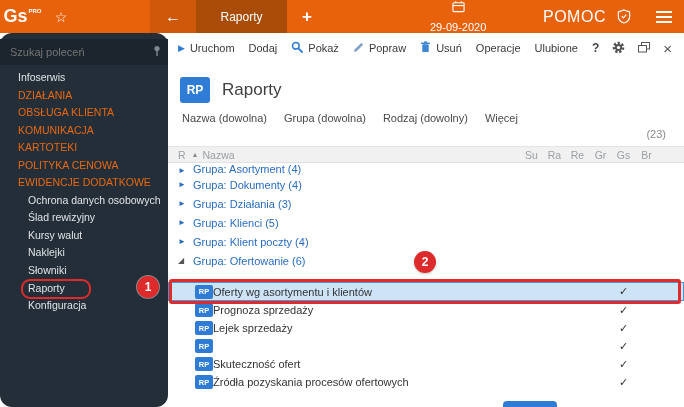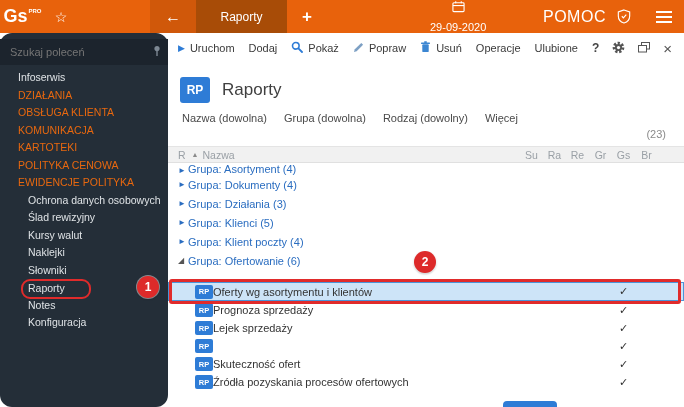--- a/index.html
+++ b/index.html
@@ -56,21 +56,21 @@
   .grid-header { margin-top:18px; height:17px; background:#f1f1f1; border-top:1px solid #e4e4e4; border-bottom:1px solid #e0e0e0; display:flex; align-items:center; padding-left:10px; font-size:10.5px; color:#9aa0a6; }
   .hdr-sort { font-size:7px; color:#8a8a8a; margin:0 4px 0 6px; }
   .flags { margin-left:auto; display:flex; margin-right:26px; }
   .flag { width:23px; text-align:center; font-size:10.5px; }
 
   .grid-row { display:flex; align-items:center; height:19px; padding-left:10px; font-size:11px; color:#333; cursor:pointer; }
   .grid-row .flag { font-size:11px; color:#2f2f2f; }
   .group { color:#2a6dc0; }
   .tri { font-size:8px; color:#2a6dc0; width:10px; }
   .tri.exp { color:#555; }
-  .group-label { }
+  .group-label { margin-left:5px; }
   .cut { height:12px; overflow:hidden; align-items:flex-end; padding-bottom:0; }
   .row-gap { height:12px; }
   .rp-badge { margin-left:17px; width:18px; height:14px; background:#2e7cd6; border-radius:2px; color:#fff; font-size:7.5px; font-weight:bold; display:flex; align-items:center; justify-content:center; flex:none; }
   .report-name { white-space:nowrap; }
   .report-row { height:18px; }
   .selected { background:#cde4f8; box-shadow:inset 0 0 0 1px #4b94d8; height:19px; }
 
   .scroll-thumb { position:absolute; left:335px; top:368px; width:54px; height:10px; background:#2e7cd6; border-radius:4px; cursor:pointer; }
 
   
@@ -129,28 +129,27 @@
             </svg>
         </span>
       </div>
       <nav class="side-list">
         <div class="side-item item"><span>Infoserwis</span></div>
         <div class="side-item section"><span>DZIAŁANIA</span></div>
         <div class="side-item section"><span>OBSŁUGA KLIENTA</span></div>
         <div class="side-item section"><span>KOMUNIKACJA</span></div>
         <div class="side-item section"><span>KARTOTEKI</span></div>
         <div class="side-item section"><span>POLITYKA CENOWA</span></div>
-        <div class="side-item section"><span>EWIDENCJE POLITYKA</span></div>
+        <div class="side-item section"><span>EWIDENCJE DODATKOWE</span></div>
         <div class="side-item sub"><span>Ochrona danych osobowych</span></div>
         <div class="side-item sub"><span>Ślad rewizyjny</span></div>
         <div class="side-item sub"><span>Kursy walut</span></div>
         <div class="side-item sub"><span>Naklejki</span></div>
         <div class="side-item sub"><span>Słowniki</span></div>
         <div class="side-item sub"><span class="red-box">Raporty</span></div>
-        <div class="side-item sub"><span>Notes</span></div>
         <div class="side-item sub"><span>Konfiguracja</span></div>
       </nav>
     </aside>
 
     <main class="main">
 
       <div class="toolbar">
         <span class="tb-btn">
           <span class="tb-play">▶</span>
           <span>Uruchom</span>

